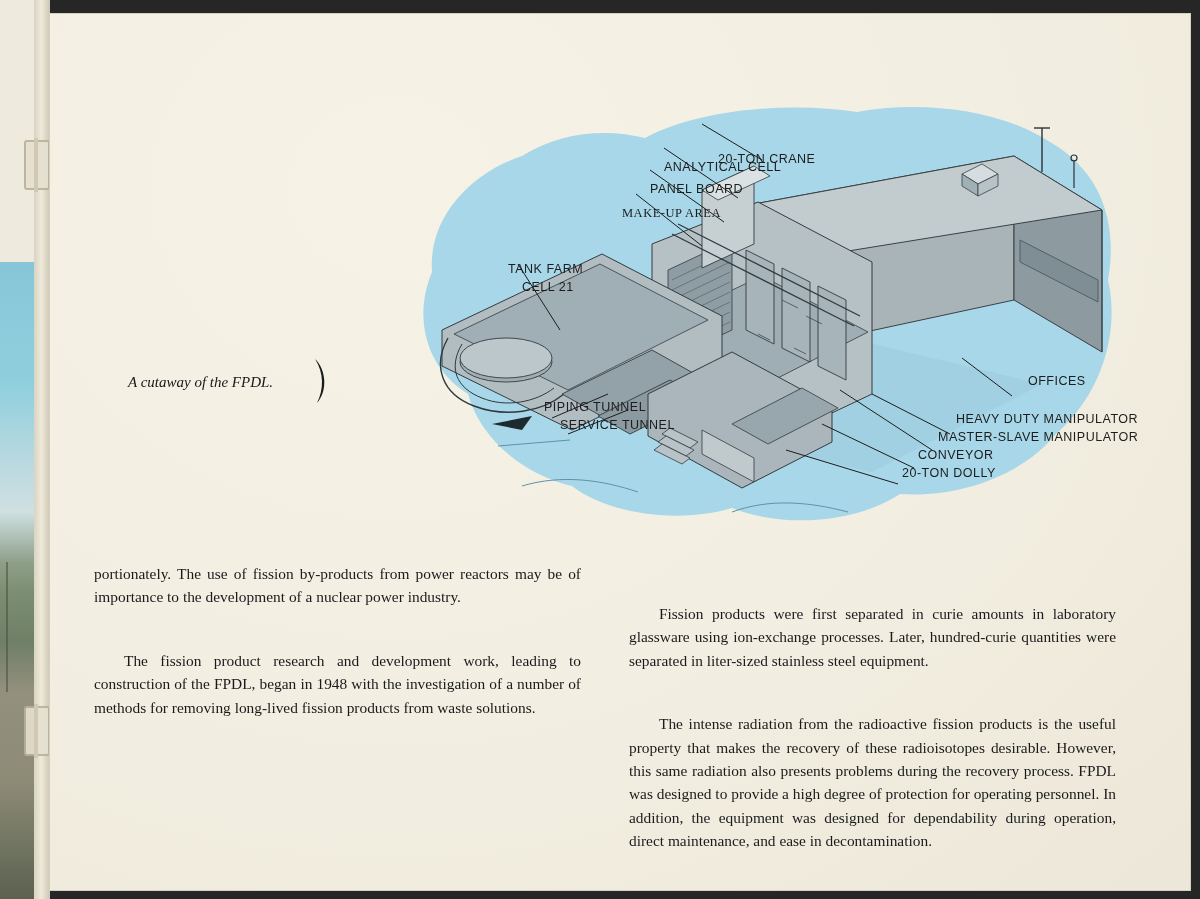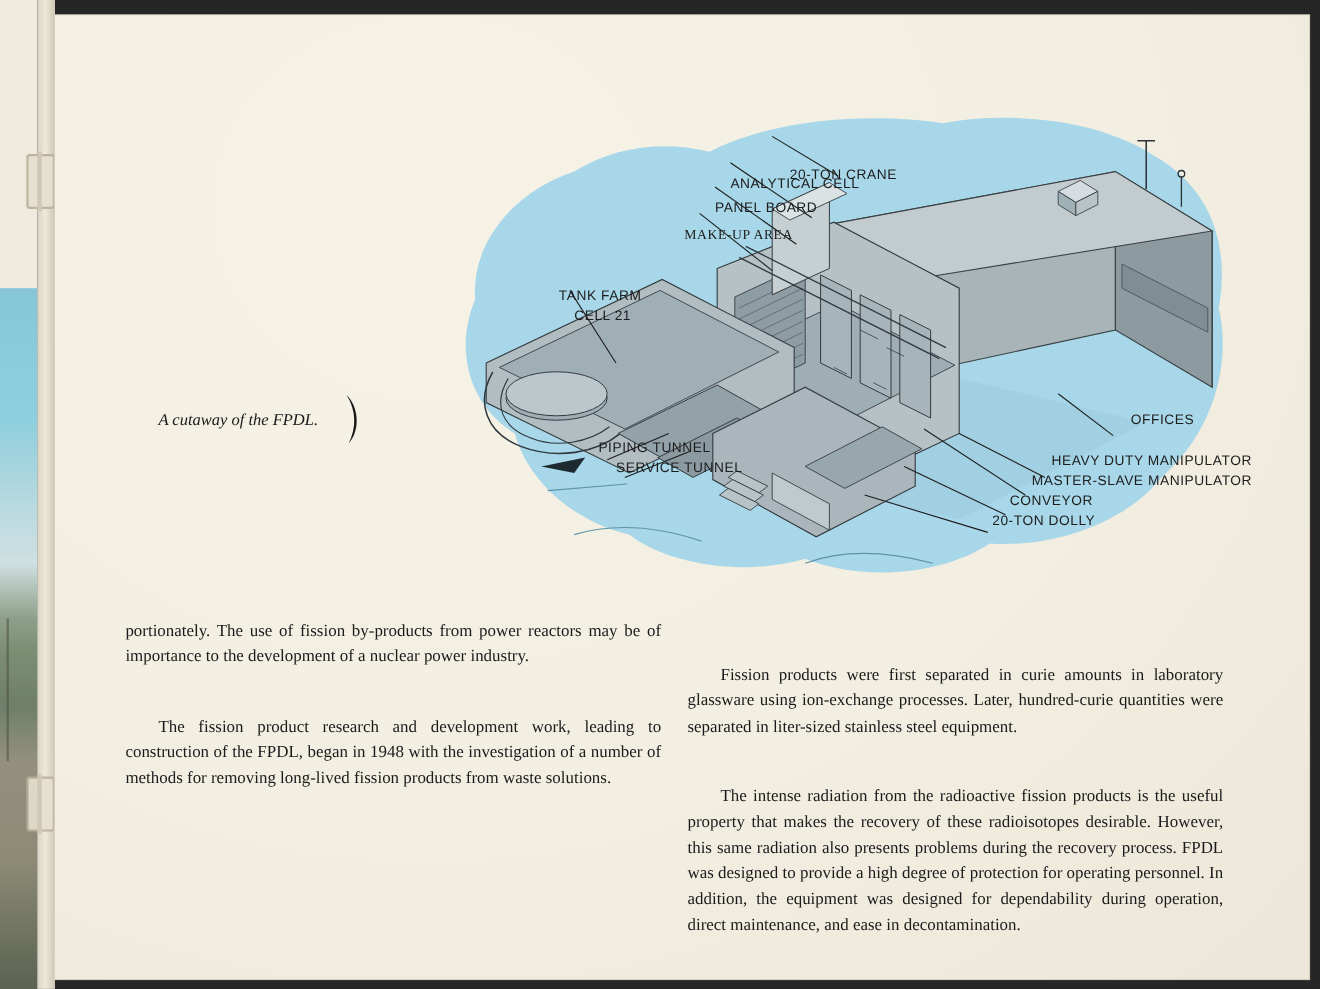--- a/index.html
+++ b/index.html
@@ -128,39 +128,38 @@
   }
 
   .caption {
     position: absolute;
     left: 78px;
     top: 360px;
     font-family: "Liberation Serif", serif;
     font-style: italic;
     font-size: 15px;
     color: #18181a;
-    margin-left: 16px;
   }
   .caption-arrow {
     position: absolute;
     left: 262px;
     top: 343px;
     width: 20px;
     height: 48px;
   }
 
   
   .columns {
     position: absolute;
-    left: 64px;
+    left: 44px;
     top: 548px;
     width: 1022px;
     height: 290px;
     display: flex;
-    gap: 24px;
+    gap: 48px;
   }
   .col {
     width: 487px;
     font-family: "Liberation Serif", serif;
     font-size: 15.4px;
     line-height: 1.52;
     color: #1a1a1c;
     text-align: justify;
   }
   .col p { margin: 0 0 13px 0; }

